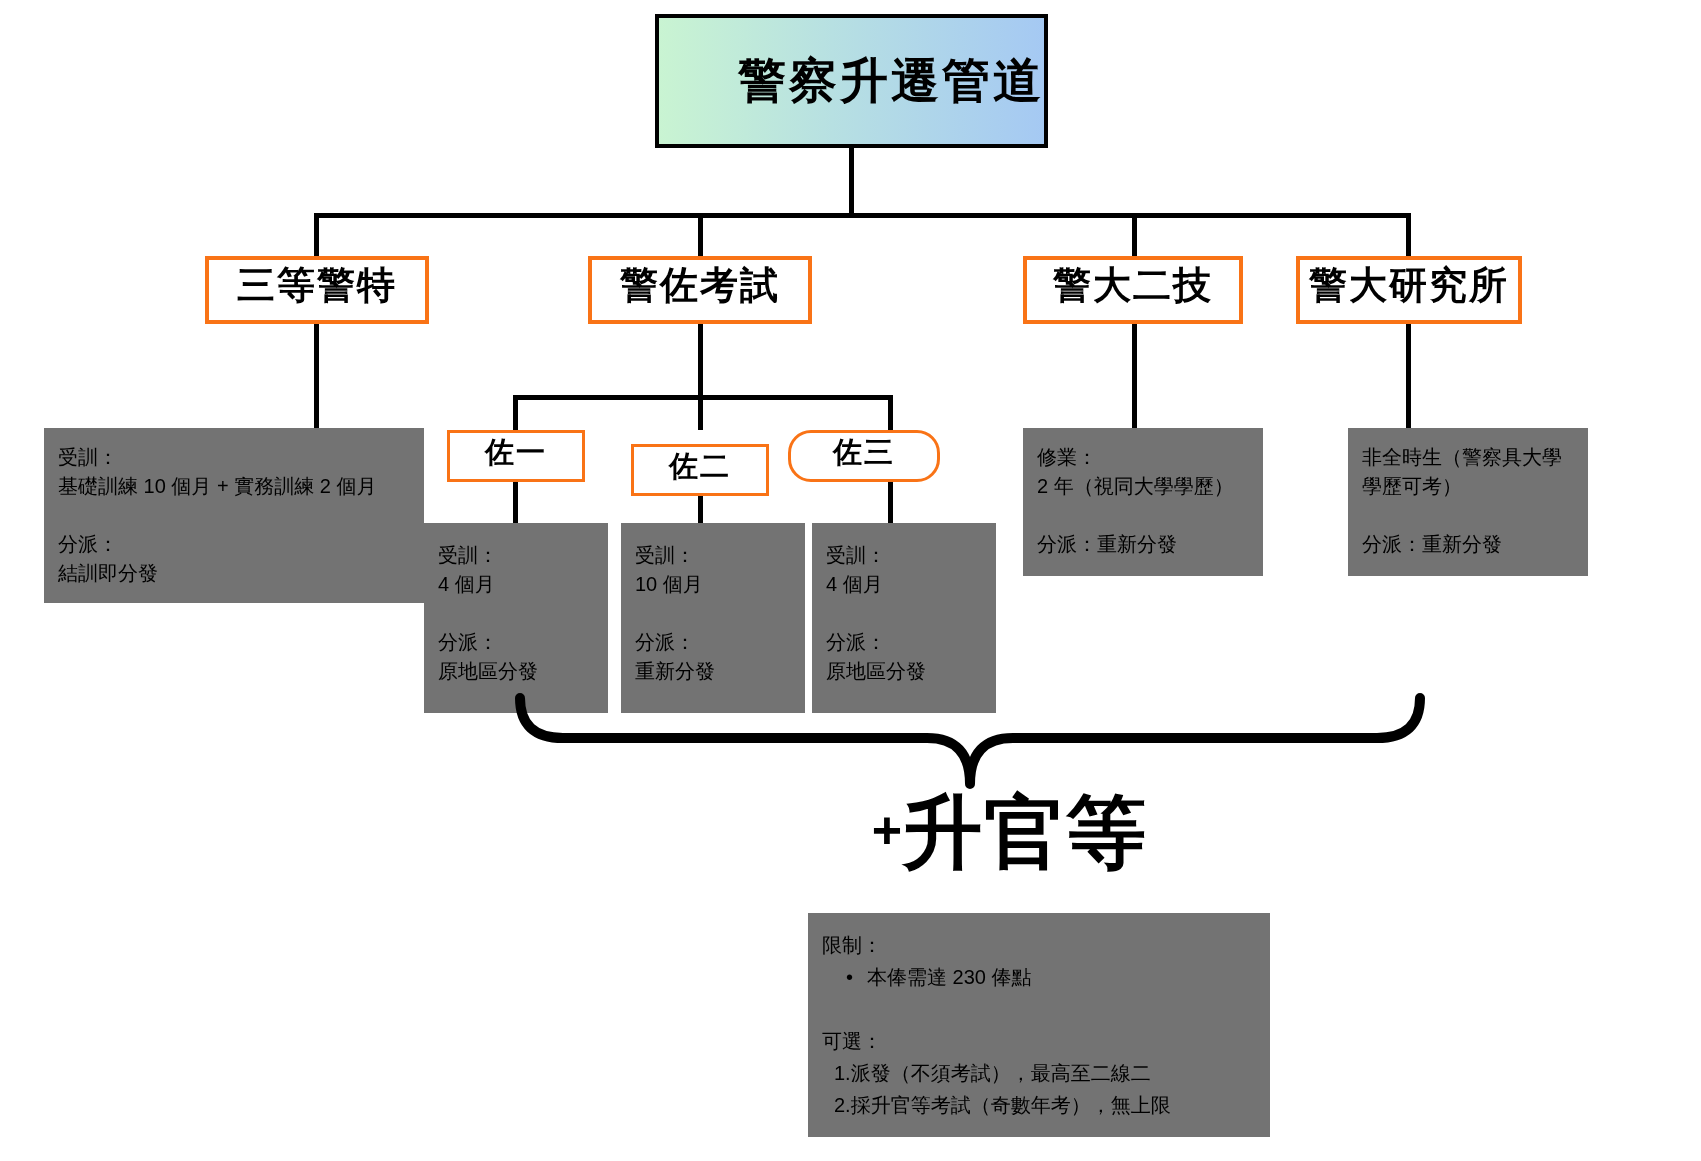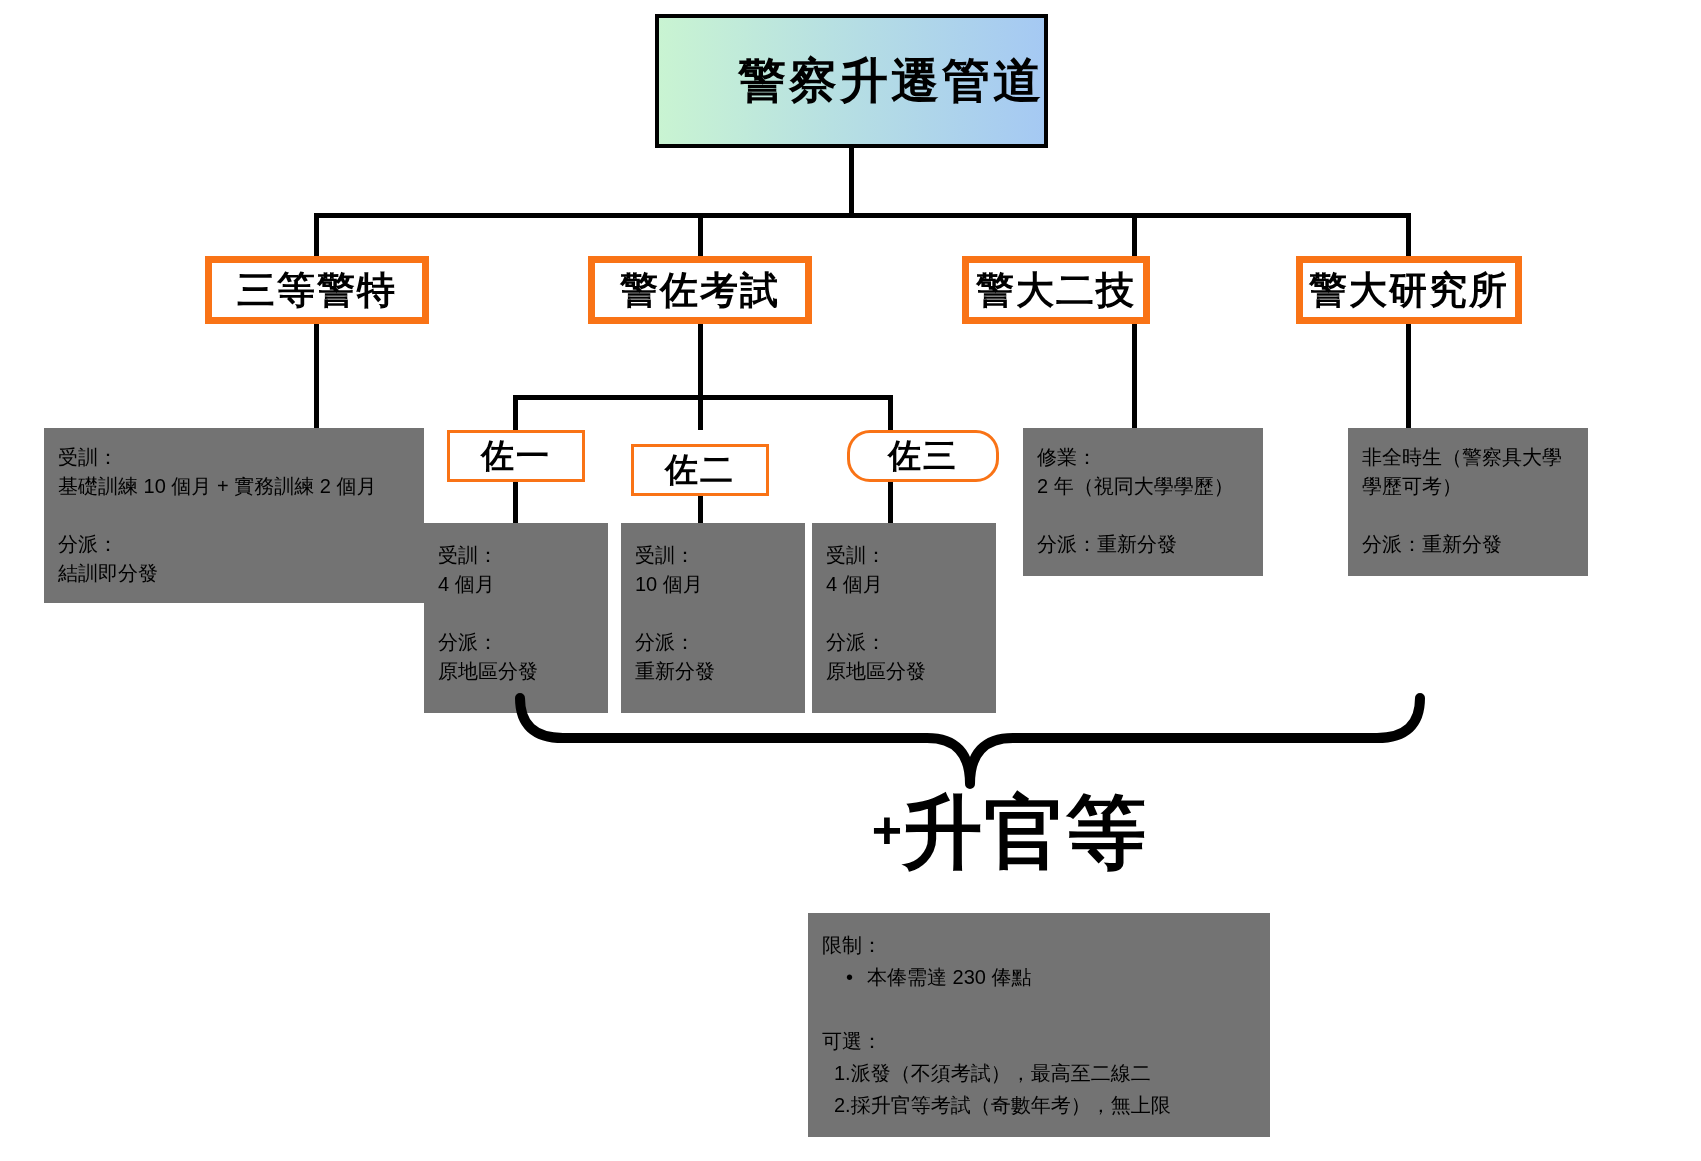--- a/index.html
+++ b/index.html
@@ -1,25 +1,25 @@
 <!DOCTYPE html>
 <html><head>
 <meta charset="utf-8">
 <style>
   html,body { margin:0; padding:0; background:#ffffff; }
   body { font-family:"Liberation Sans","DejaVu Sans",sans-serif; color:#000; }
   #canvas { position:relative; width:1701px; height:1161px; background:#fff; overflow:hidden; }
 
   .line { position:absolute; background:#000; }
 
-  .node { position:absolute; background:#fff; border:7px solid #f97316; box-sizing:border-box;
-          display:flex; align-items:center; justify-content:center;
+  .node { position:absolute; background:#fff; border:4px solid #f97316; box-sizing:border-box;
+          display:flex; justify-content:center;
           font-weight:bold; letter-spacing:2px; }
   .branch { font-size:38px; height:68px; top:256px; }
-  .subnode { font-size:33px; height:52px; top:430px; border-width:3px; }
+  .subnode { font-size:29px; height:52px; top:430px; border-width:3px; }
 
   .titlebox { position:absolute; left:655px; top:14px; width:393px; height:134px;
               border:4px solid #000; box-sizing:border-box;
               background:linear-gradient(90deg,#c9f4d2 0%,#b7e0e2 45%,#a5c9f3 100%);
               display:flex; align-items:center; justify-content:flex-end;
               font-size:48px; font-weight:bold; letter-spacing:3px; }
 
   .gray { position:absolute; background:#737373; box-sizing:border-box;
           font-size:20px; line-height:29px; padding:15px 14px; }
   .iline { min-height:29px; white-space:pre-wrap; }
@@ -71,34 +71,34 @@
   <div class="titlebox">
     <span>警察升遷管道</span>
   </div>
 
   <div class="node branch" style="left:205px;  width:224px;">
       <span>三等警特</span>
     </div>
   <div class="node branch" style="left:588px;  width:224px;">
       <span>警佐考試</span>
     </div>
-  <div class="node branch" style="left:962px; width:188px;">
+  <div class="node branch" style="left:1023px; width:220px;">
       <span>警大二技</span>
     </div>
   <div class="node branch" style="left:1296px; width:226px;">
       <span>警大研究所</span>
     </div>
 
   <div class="node subnode" style="left:447px; width:138px;">
       <span>佐一</span>
     </div>
   <div class="node subnode" style="left:631px; width:138px;margin-top:14px;">
       <span>佐二</span>
     </div>
-  <div class="node subnode" style="left:847px; width:152px;border-radius:23px;">
+  <div class="node subnode" style="left:788px; width:152px;border-radius:23px;">
       <span>佐三</span>
     </div>
 
   <div class="gray" id="info-santeng">
     <div class="iline">受訓：</div>
     <div class="iline">基礎訓練 10 個月 + 實務訓練 2 個月</div>
     <div class="iline"></div>
     <div class="iline">分派：</div>
     <div class="iline">結訓即分發</div>
   </div>

